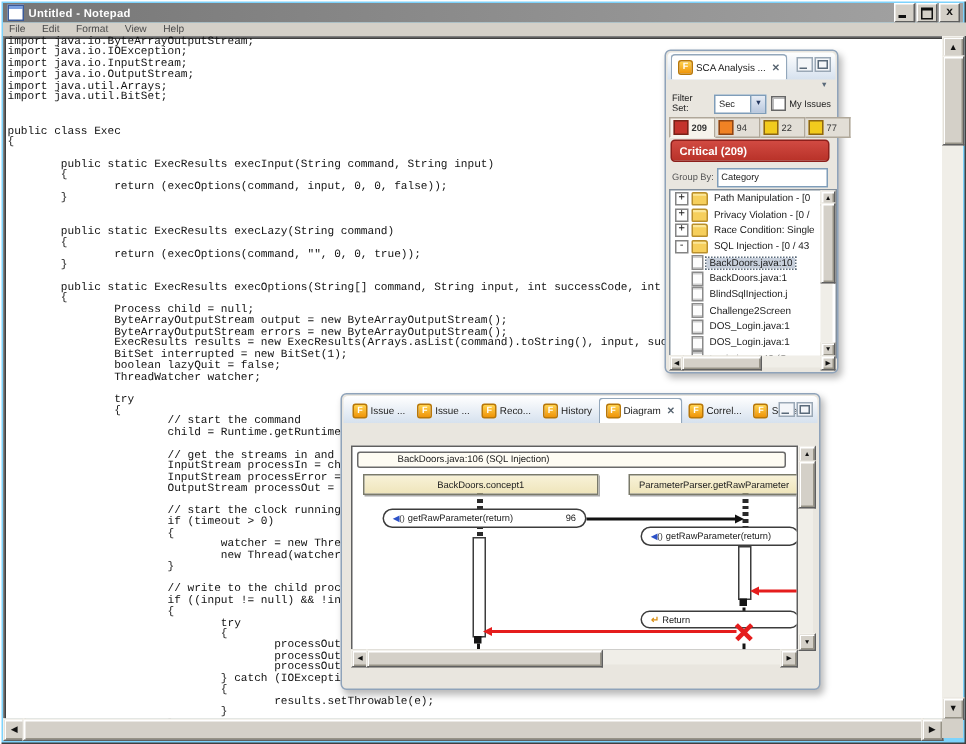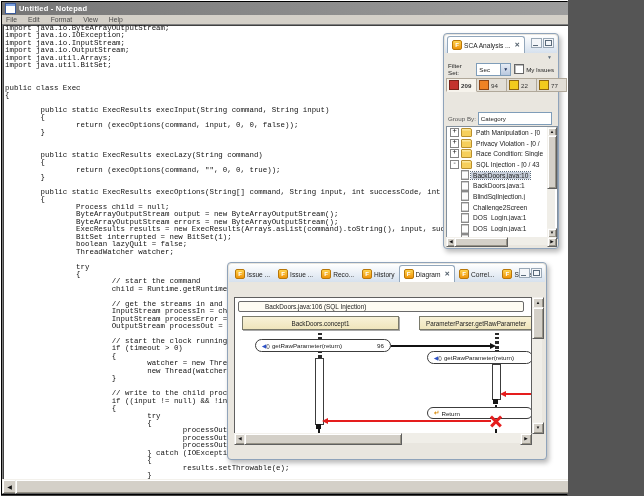--- a/index.html
+++ b/index.html
@@ -1,16 +1,16 @@
 <!DOCTYPE html>
 <html><head>
 <meta charset="utf-8">
 <style>
   html,body{margin:0;padding:0;background:#555;}
-  #root{position:relative;width:568px;height:496px;background:#000000;overflow:hidden;
+  #root{position:relative;width:644px;height:496px;background:#7dd3fc;overflow:hidden;
         font-family:"Liberation Sans",sans-serif;box-shadow:inset 1px 1px 0 #fff,inset -1px -1px 0 #404040;}
   
   .np-titlebar{position:absolute;left:2px;top:2px;width:640px;height:13px;
     background:linear-gradient(90deg,#767676,#a3a3a3);display:flex;align-items:center;}
   .np-icon{width:9px;height:9px;margin:0 3px;background:#fff;border:1px solid #3a5a9a;
     box-shadow:inset 0 2px 0 #7aa0e0;}
   .np-title{color:#fff;font-size:7.5px;font-weight:bold;letter-spacing:.2px;}
   .np-winbtns{margin-left:auto;display:flex;gap:1px;padding-right:2px;}
   .wbtn{width:12px;height:11px;background:#d4d0c8;border:1px solid;border-color:#fff #5f5f5f #5f5f5f #fff;
     position:relative;}
@@ -243,20 +243,21 @@
         <div class="sev-tab">
           <span class="swatch" style="background: rgb(242, 203, 29);"></span>
           <span>22</span>
         </div>
         <div class="sev-tab">
           <span class="swatch" style="background: rgb(242, 203, 29);"></span>
           <span>77</span>
         </div>
       </div>
 
+    <div id="banner">Critical (209)</div>
 
     <div class="sca-row" style="left:4px;top:78px;height:12px;width:106px;">
       <span style="color:#555;">Group By:</span>
       <div class="combo" style="width:72px;margin-left:2px;">
         <span class="cv">Category</span>
       </div>
     </div>
 
     <div id="tree">
         <div class="trow">

